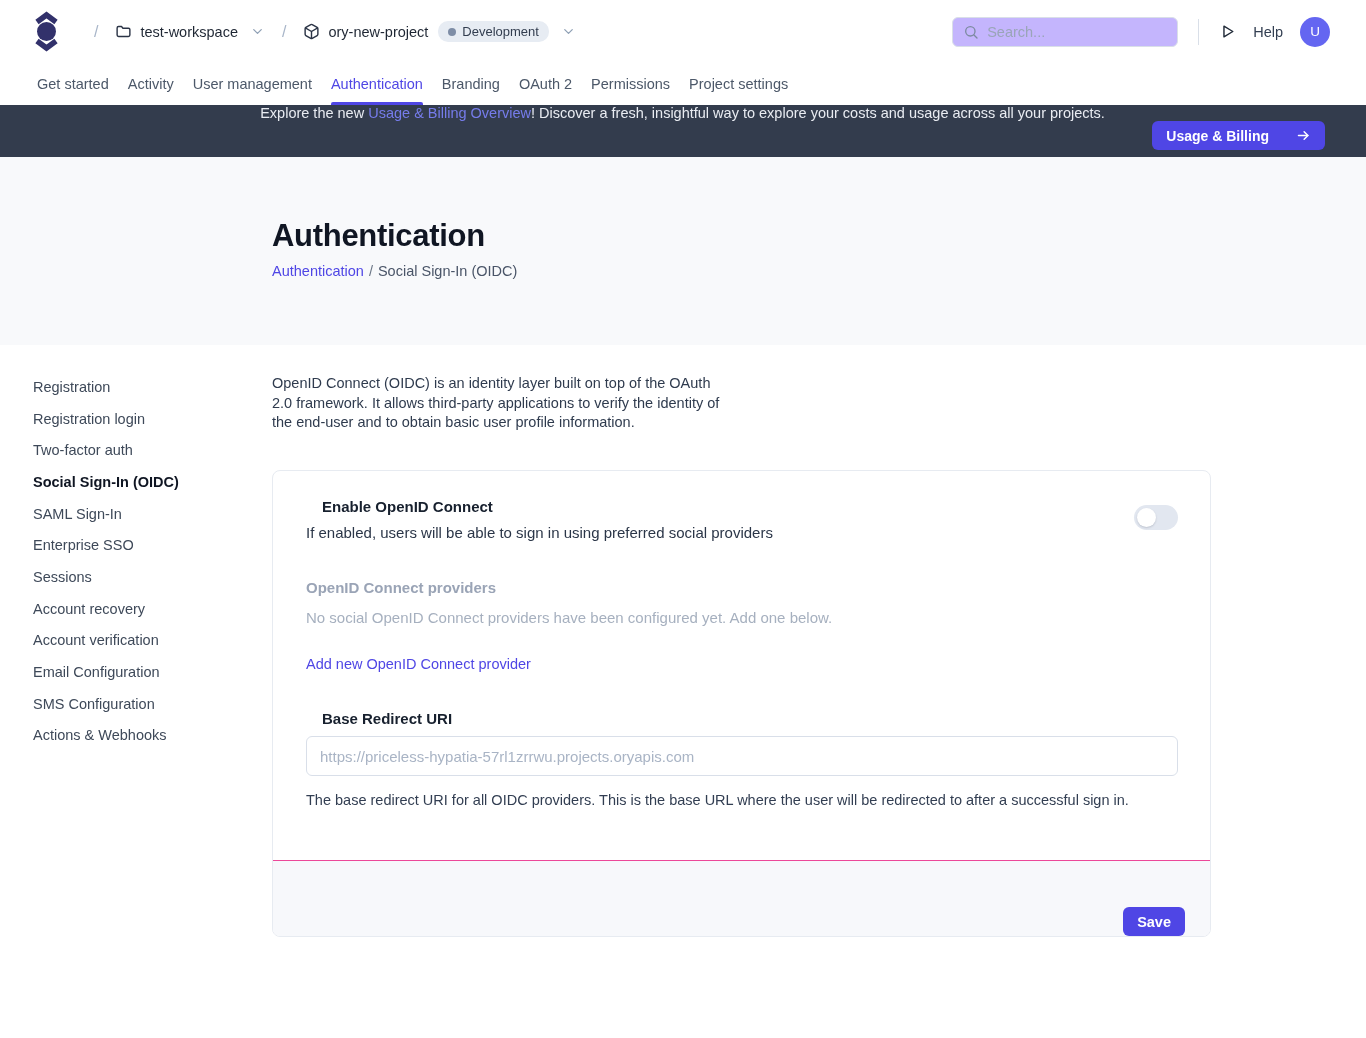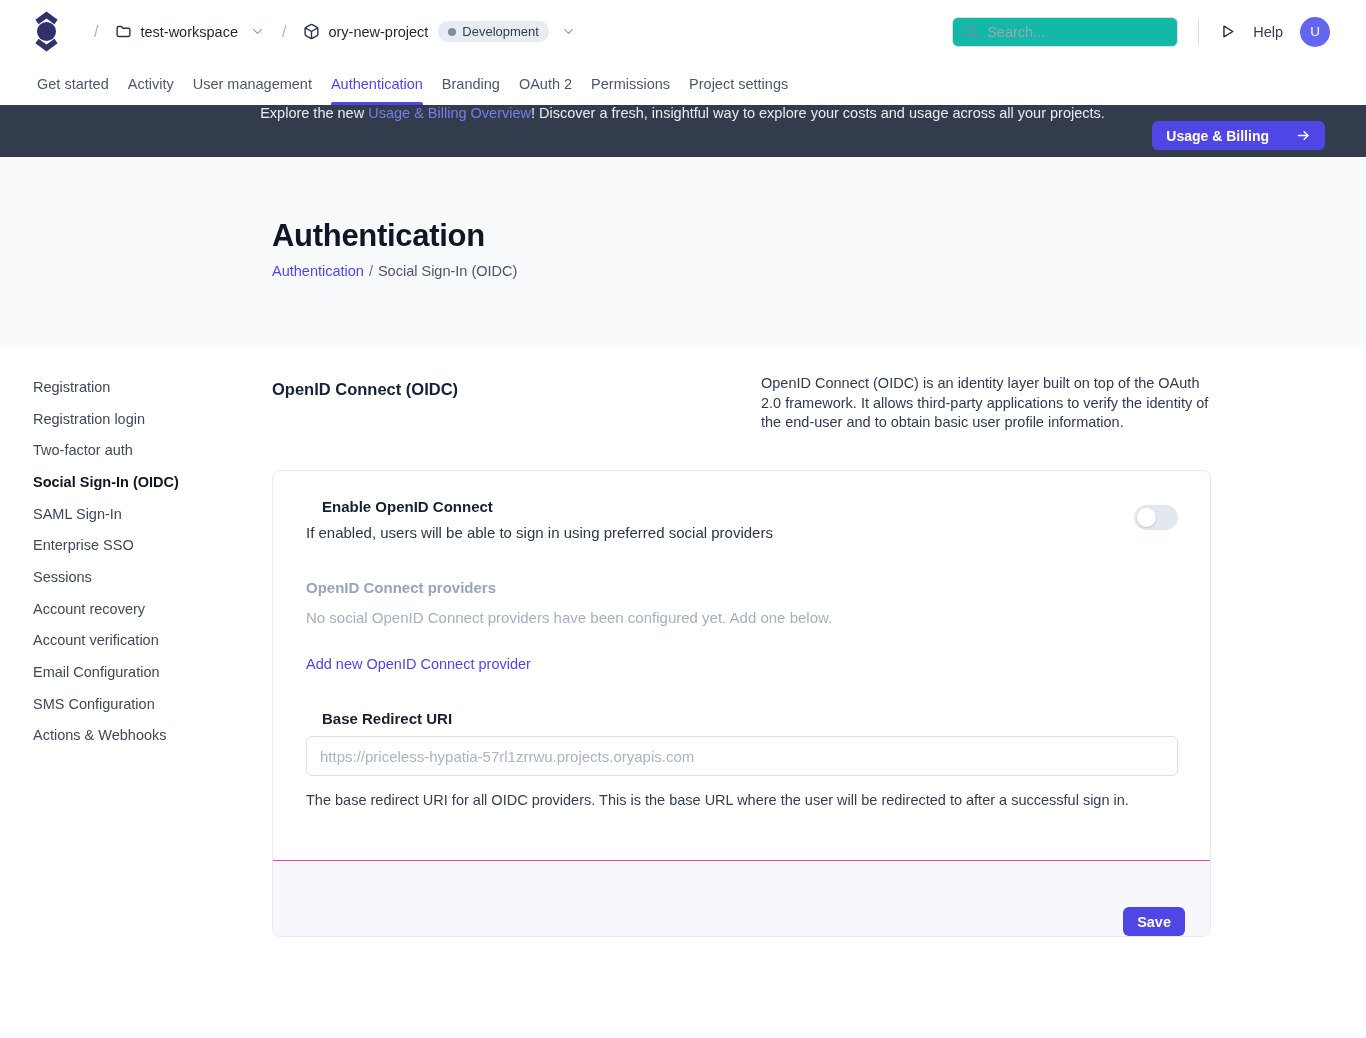--- a/index.html
+++ b/index.html
@@ -35,21 +35,21 @@
     padding: 3px 10px; margin-left: 2px;
     font-size: 13px; color: #323d4f;
   }
   .env-dot { width: 8px; height: 8px; border-radius: 50%; background: #7e8da6; }
 
   .header-right { margin-left: auto; display: flex; align-items: center; gap: 17px; }
   .search-box {
     width: 226px; height: 30px;
     border: 1px solid #d9dfe8; border-radius: 6px;
     display: flex; align-items: center; gap: 8px;
-    padding: 0 10px; background: #14b8a6;
+    padding: 0 10px; background: #c4b5fd;
   }
   .search-box svg { width: 16px; height: 16px; color: #7c8aa0; flex: none; }
   .search-box input {
     border: none; outline: none; width: 100%;
     font-family: "Liberation Sans", sans-serif;
     font-size: 14.5px; color: #334155; background: transparent;
   }
   .search-box input::placeholder { color: #9aa5b8; }
   .v-divider { width: 1px; height: 26px; background: #d9dfe8; margin: 0 3px; }
   .play-btn { display: flex; color: #1f2937; cursor: pointer; }
@@ -278,21 +278,20 @@
   <div class="side-item">Sessions</div>
   <div class="side-item">Account recovery</div>
   <div class="side-item">Account verification</div>
   <div class="side-item">Email Configuration</div>
   <div class="side-item">SMS Configuration</div>
   <div class="side-item">Actions &amp; Webhooks</div>
 </div>
 
 <div class="main">
   <div class="section-row">
-    <div class="section-title">OpenID Connect (OIDC)</div>
     <div class="section-desc">OpenID Connect (OIDC) is an identity layer built on top of the OAuth 2.0 framework. It allows third-party applications to verify the identity of the end-user and to obtain basic user profile information.</div>
   </div>
 
   <div class="card">
     <div class="card-body">
       <div class="toggle-row">
         <div>
           <div class="field-label">Enable OpenID Connect</div>
           <div class="toggle-desc">If enabled, users will be able to sign in using preferred social providers</div>
         </div>

